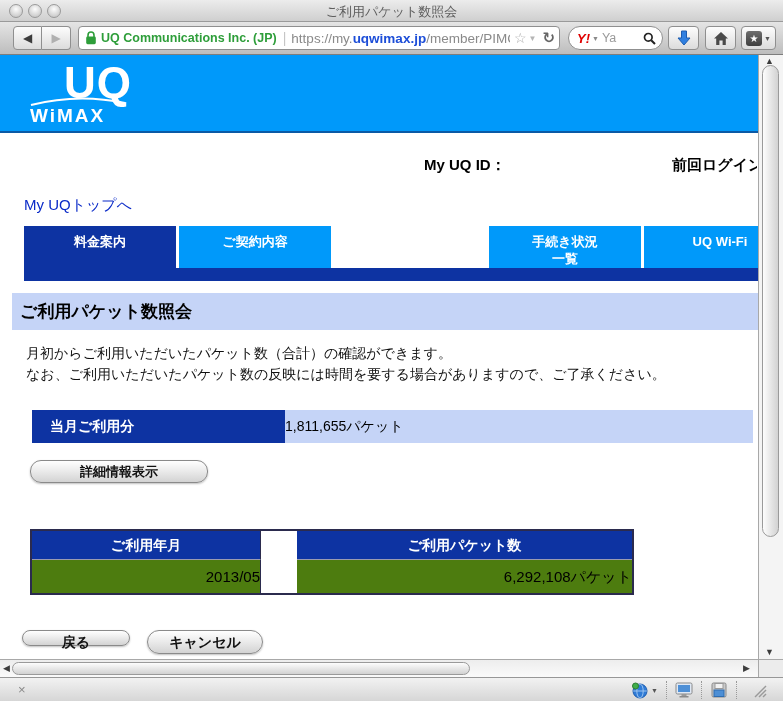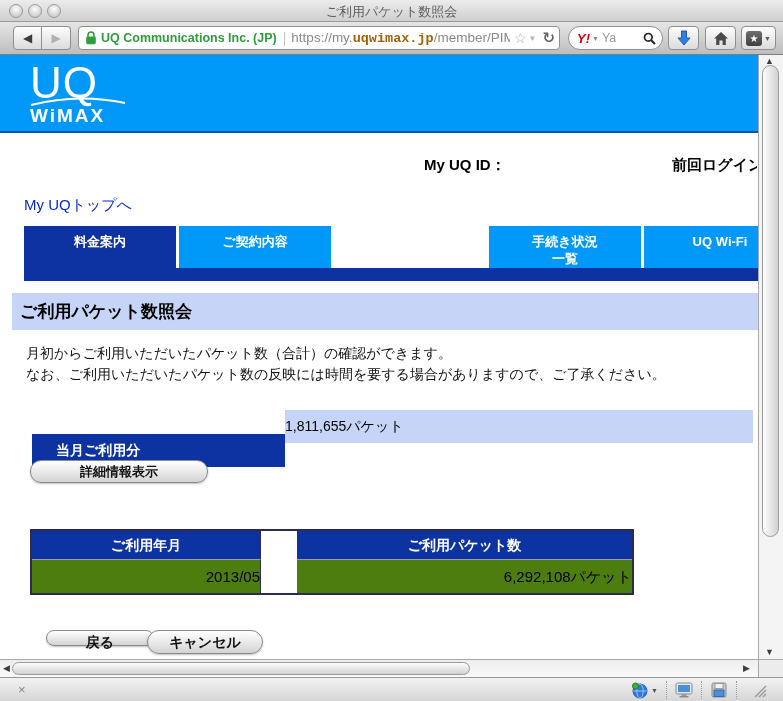--- a/index.html
+++ b/index.html
@@ -23,65 +23,65 @@
     background:linear-gradient(#fdfdfd,#dcdcdc);display:flex;align-items:center;justify-content:center;
     font-size:12px;}
   .navbtn.back{border-radius:4px 0 0 4px;color:#3c3c3c;}
   .navbtn.fwd{border-radius:0 4px 4px 0;border-left:none;color:#b0b0b0;}
   .urlbar{position:absolute;left:78px;top:4px;width:482px;height:24px;background:#fff;
     border:1px solid #8f8f8f;border-radius:4px;display:flex;align-items:center;
     padding:0 4px 0 6px;white-space:nowrap;overflow:hidden;}
   .ev{color:#2e9e3a;font-size:12.5px;font-weight:bold;margin:0 6px 0 4px;}
   .urlsep{color:#c6c6c6;margin-right:5px;font-size:14px;}
   .urltext{font-size:13.5px;color:#8a8a8a;flex:1;overflow:hidden;white-space:nowrap;}
-  .urltext b{color:#a16207;font-weight:bold;font-family:Liberation Mono, monospace;}
+  .urltext b{color:#1d4ed8;font-weight:bold;}
   .uicon{font-size:14px;color:#adadad;margin-left:4px;}
   .udrop{font-size:8px;color:#b5b5b5;margin-left:2px;}
   .reload{font-size:15px;color:#666;margin-left:6px;font-weight:bold;}
   .searchbox{position:absolute;left:568px;top:4px;width:95px;height:24px;background:#fff;
     border:1px solid #8f8f8f;border-radius:13px;display:flex;align-items:center;
     padding:0 6px 0 8px;white-space:nowrap;}
   .ylogo{color:#e00000;font-weight:bold;font-size:13px;font-style:italic;}
   .ydrop{font-size:7px;color:#8a8a8a;margin:0 3px 0 2px;}
   .stext{font-size:12.5px;color:#9a9a9a;flex:1;overflow:hidden;}
   .tbtn{position:absolute;top:4px;width:31px;height:24px;border:1px solid #8f8f8f;border-radius:4px;
     background:linear-gradient(#fdfdfd,#dcdcdc);display:flex;align-items:center;justify-content:center;}
   .bm-inner{width:16px;height:15px;border-radius:3px;background:linear-gradient(#6e6e6e,#3f3f3f);
     color:#fff;font-size:10px;line-height:15px;text-align:center;}
   .bm-drop{font-size:7px;color:#555;margin-left:2px;}
 
   
   .bluehead{position:absolute;left:0;top:55px;width:758px;height:78px;background:#0099fa;
     border-bottom:2px solid #0b5aa6;}
   .logo{position:absolute;left:30px;top:6px;color:#fff;}
-  .logo-uq{font-size:44px;font-weight:normal;letter-spacing:1px;line-height:44px;}
+  .logo-uq{font-size:44px;font-weight:bold;letter-spacing:1px;line-height:44px;margin-left:34px;}
   .logo-wimax{font-size:19px;font-weight:bold;letter-spacing:2px;margin-top:-2px;}
   .acct-label{position:absolute;top:156px;font-size:15px;font-weight:bold;color:#000;text-align:right;}
   .toplink{position:absolute;left:24px;top:196px;font-size:15px;color:#0b2bc8;text-decoration:none;}
 
   .tabs{position:absolute;left:24px;top:226px;width:734px;height:42px;overflow:hidden;}
   .tab{position:absolute;top:0;width:152px;height:42px;background:#0099fa;color:#fff;
     text-align:center;font-size:13px;font-weight:bold;line-height:17px;padding-top:7px;cursor:pointer;}
   .tab.active{background:#0d33a2;}
   .navystrip{position:absolute;left:24px;top:268px;width:734px;height:13px;background:#0d33a2;}
 
   .sechead{position:absolute;left:12px;top:293px;width:746px;height:37px;background:#c5d4f7;
     font-size:17px;font-weight:bold;color:#000;line-height:37px;padding-left:8px;}
   .descline{position:absolute;left:26px;font-size:14px;color:#111;}
 
   .cur-label{position:absolute;left:32px;top:410px;width:253px;height:33px;background:#0d33a2;
-    color:#fff;font-size:14px;font-weight:bold;line-height:33px;padding-left:24px;margin-top:24px;}
+    color:#fff;font-size:14px;font-weight:bold;line-height:33px;padding-left:18px;}
   .cur-value{position:absolute;left:285px;top:410px;width:468px;height:33px;background:#c5d4f7;
     color:#000;font-size:14px;line-height:33px;}
 
   .aqua-btn{position:absolute;border:1px solid #8a8a8a;border-radius:12px;
     background:linear-gradient(#ffffff,#ececec 45%,#d3d3d3);box-shadow:0 1px 2px rgba(0,0,0,.25);
     font-size:13px;font-weight:bold;color:#111;text-align:center;cursor:pointer;}
   .detail-btn{left:30px;top:460px;width:178px;height:23px;line-height:21px;border-radius:11px;}
-  .back-btn{left:46px;top:630px;width:108px;height:16px;line-height:22px;font-size:14px;}
+  .back-btn{left:22px;top:630px;width:108px;height:16px;line-height:22px;font-size:14px;}
   .cancel-btn{left:147px;top:630px;width:116px;height:24px;line-height:22px;font-size:14px;}
 
   .usage-table{position:absolute;left:30px;top:529px;width:604px;border:2px solid #2b2b4e;}
   .ut-row{display:flex;gap:36px;}
   .ut-h{background:#0d33a2;color:#fff;font-weight:bold;font-size:14px;height:28px;line-height:28px;text-align:center;}
   .ut-d{background:#4d7c0f;color:#000;font-size:15px;height:34px;line-height:34px;text-align:right;}
   .ut-c1{width:229px;border-right:1px solid #2b2b4e;}
   .ut-c2{flex:1;}
   .ut-row + .ut-row .ut-c1,.ut-row + .ut-row .ut-c2{border-top:1px solid #9a9ab0;}
 

